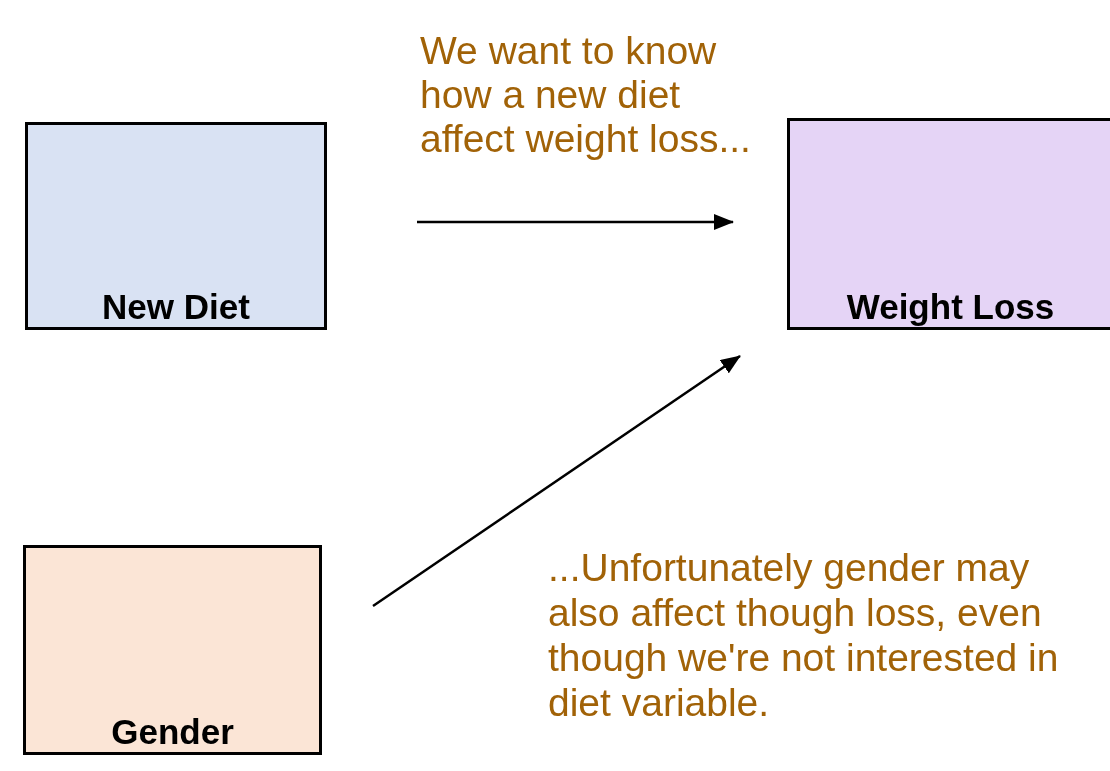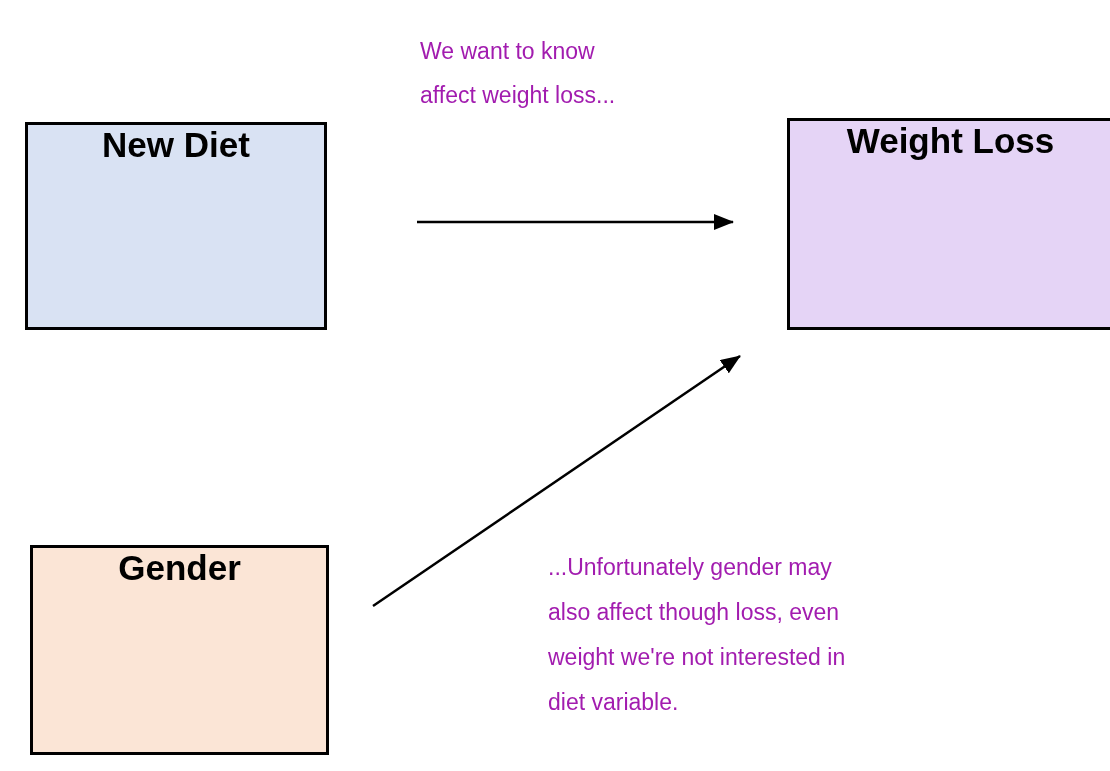--- a/index.html
+++ b/index.html
@@ -24,35 +24,35 @@
     pointer-events: none;
   }
   .arrows line {
     stroke: #000000;
     stroke-width: 2.5;
   }
   .node {
     position: absolute;
     border: 3px solid #000000;
     display: flex;
-    align-items: flex-start;
+    align-items: flex-end;
     justify-content: center;
   }
   .node__label {
     font-weight: bold;
     font-size: 35px;
     white-space: nowrap;
   }
   .node--new-diet   { left: 25px;  top: 122px; width: 302px; height: 208px; background: #D9E2F3; }
   .node--weight-loss{ left: 787px; top: 118px; width: 327px; height: 212px; background: #E5D4F6; }
-  .node--gender     { left: 30px;  top: 545px; width: 299px; height: 210px; background: #FBE5D6; }
+  .node--gender     { left: 23px;  top: 545px; width: 299px; height: 210px; background: #FBE5D6; }
   .note {
     position: absolute;
-    font-size: 23px;
-    color: #a21caf;
+    font-size: 39px;
+    color: #a16207;
   }
   .note__line { white-space: nowrap; }
   .note--top    { left: 420px; top: 29px;  line-height: 44px; }
   .note--bottom { left: 530px; top: 545px; line-height: 45px; margin-left: 18px; }
 </style>
 </head>
 <body>
 
 <div class="canvas">
 
@@ -73,23 +73,24 @@
   <div class="node node--weight-loss">
     <span class="node__label">Weight Loss</span>
   </div>
 
   <div class="node node--gender">
     <span class="node__label">Gender</span>
   </div>
 
   <div class="note note--top">
     <div class="note__line">We want to know</div>
+    <div class="note__line">how a new diet</div>
     <div class="note__line">affect weight loss...</div>
   </div>
 
   <div class="note note--bottom">
     <div class="note__line">...Unfortunately gender may</div>
     <div class="note__line">also affect though loss, even</div>
-    <div class="note__line">weight we're not interested in</div>
+    <div class="note__line">though we're not interested in</div>
     <div class="note__line">diet variable.</div>
   </div>
 
 </div>
 
 </body></html>

